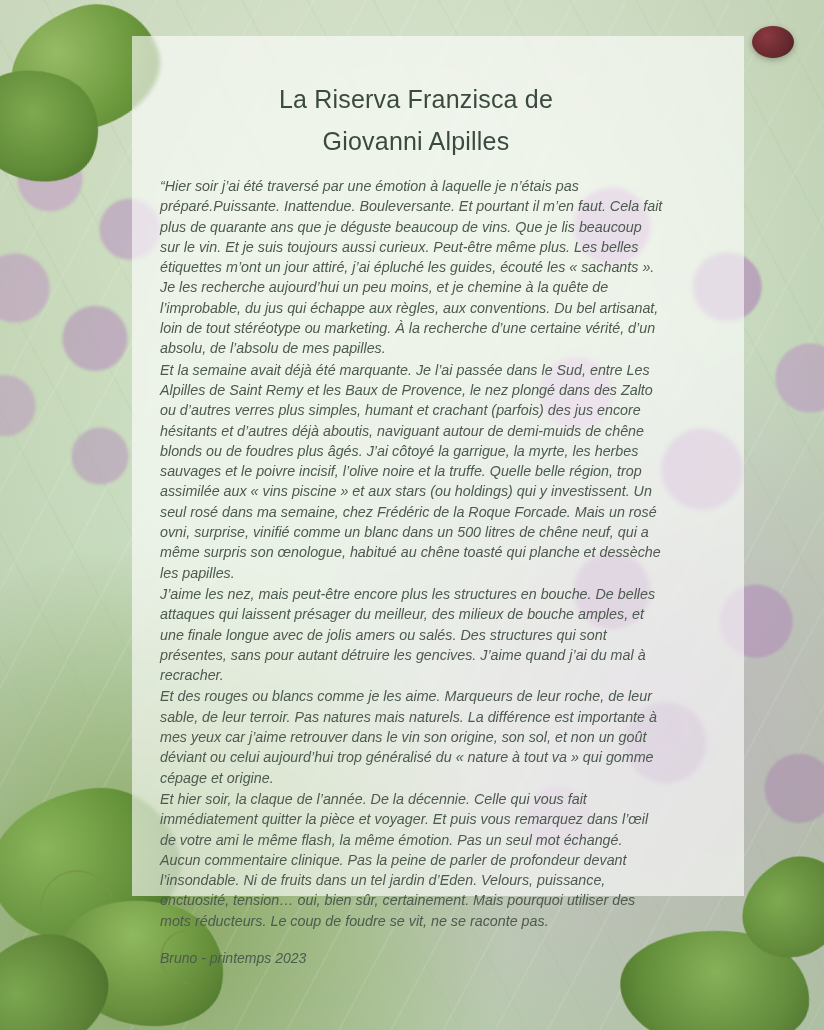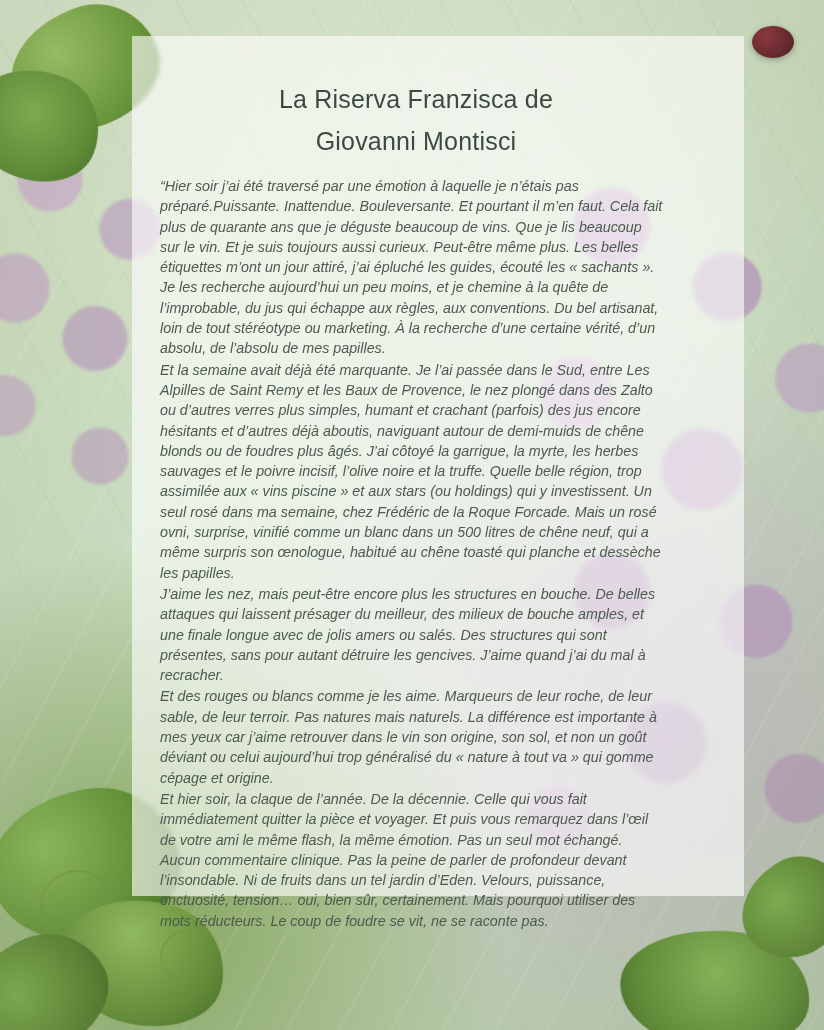--- a/index.html
+++ b/index.html
@@ -190,24 +190,25 @@
   <div class="grape-top"></div>
 
   <div class="vignette"></div>
 
   <div class="card"></div>
 
   <div class="content">
 
     <h1 class="title">
       <span class="line">La Riserva Franzisca de</span>
-      <span class="line">Giovanni Montisci</span>
+      <span class="line">Giovanni Alpilles</span>
     </h1>
 
     <p class="para">“Hier soir j’ai été traversé par une émotion à laquelle je n’étais pas préparé.Puissante. Inattendue. Bouleversante. Et pourtant il m’en faut. Cela fait plus de quarante ans que je déguste beaucoup de vins. Que je lis beaucoup sur le vin. Et je suis toujours aussi curieux. Peut-être même plus. Les belles étiquettes m’ont un jour attiré, j’ai épluché les guides, écouté les « sachants ». Je les recherche aujourd’hui un peu moins, et je chemine à la quête de l’improbable, du jus qui échappe aux règles, aux conventions. Du bel artisanat, loin de tout stéréotype ou marketing. À la recherche d’une certaine vérité, d’un absolu, de l’absolu de mes papilles.</p>
     <p class="para">Et la semaine avait déjà été marquante. Je l’ai passée dans le Sud, entre Les Alpilles de Saint Remy et les Baux de Provence, le nez plongé dans des Zalto ou d’autres verres plus simples, humant et crachant (parfois) des jus encore hésitants et d’autres déjà aboutis, naviguant autour de demi-muids de chêne blonds ou de foudres plus âgés. J’ai côtoyé la garrigue, la myrte, les herbes sauvages et le poivre incisif, l’olive noire et la truffe. Quelle belle région, trop assimilée aux « vins piscine » et aux stars (ou holdings) qui y investissent. Un seul rosé dans ma semaine, chez Frédéric de la Roque Forcade. Mais un rosé ovni, surprise, vinifié comme un blanc dans un 500 litres de chêne neuf, qui a même surpris son œnologue, habitué au chêne toasté qui planche et dessèche les papilles.</p>
     <p class="para">J’aime les nez, mais peut-être encore plus les structures en bouche. De belles attaques qui laissent présager du meilleur, des milieux de bouche amples, et une finale longue avec de jolis amers ou salés. Des structures qui sont présentes, sans pour autant détruire les gencives. J’aime quand j’ai du mal à recracher.</p>
     <p class="para">Et des rouges ou blancs comme je les aime. Marqueurs de leur roche, de leur sable, de leur terroir. Pas natures mais naturels. La différence est importante à mes yeux car j’aime retrouver dans le vin son origine, son sol, et non un goût déviant ou celui aujourd’hui trop généralisé du « nature à tout va » qui gomme cépage et origine.</p>
     <p class="para">Et hier soir, la claque de l’année. De la décennie. Celle qui vous fait immédiatement quitter la pièce et voyager. Et puis vous remarquez dans l’œil de votre ami le même flash, la même émotion. Pas un seul mot échangé. Aucun commentaire clinique. Pas la peine de parler de profondeur devant l’insondable. Ni de fruits dans un tel jardin d’Eden. Velours, puissance, onctuosité, tension… oui, bien sûr, certainement. Mais pourquoi utiliser des mots réducteurs. Le coup de foudre se vit, ne se raconte pas.</p>
 
+    <div class="signature">Bruno - printemps 2023</div>
   </div>
 
 </div>
 
 </body></html>

